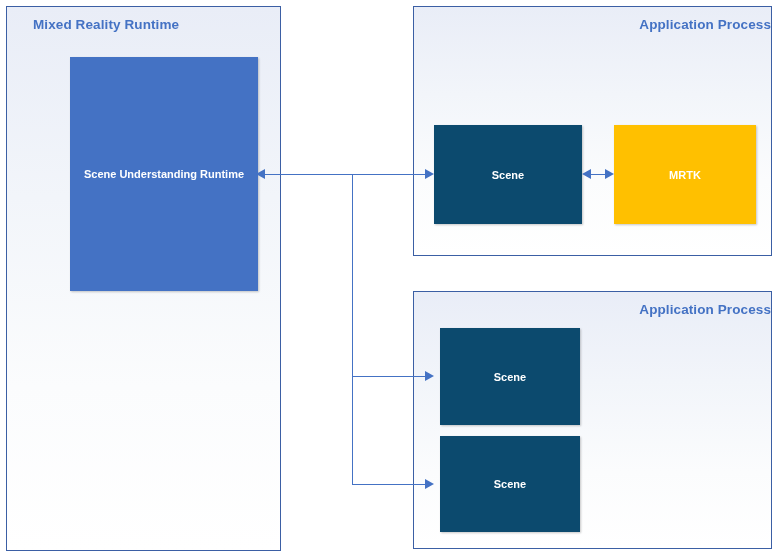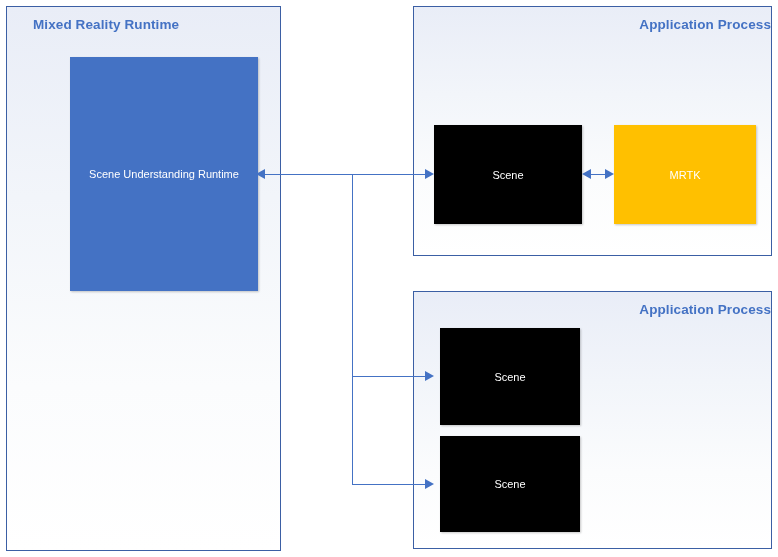--- a/index.html
+++ b/index.html
@@ -43,26 +43,26 @@
   }
   
   .box {
     position: absolute;
     box-sizing: border-box;
     display: flex;
     align-items: center;
     justify-content: center;
     color: #FFFFFF;
     font-size: 11px;
-    font-weight: normal;
+    font-weight: bold;
     box-shadow: 1px 1px 2px rgba(0,0,0,0.22);
     text-align: center;
   }
   .box.blue   { background: #4472C4; }
-  .box.green  { background: #000000; text-align: right; }
+  .box.green  { background: #0c4a6e; text-align: right; }
   .box.orange { background: #FFC000; }
 
   
   .hline {
     position: absolute;
     height: 0;
     border-top: 1.6px solid #4472C4;
   }
   .vline {
     position: absolute;

